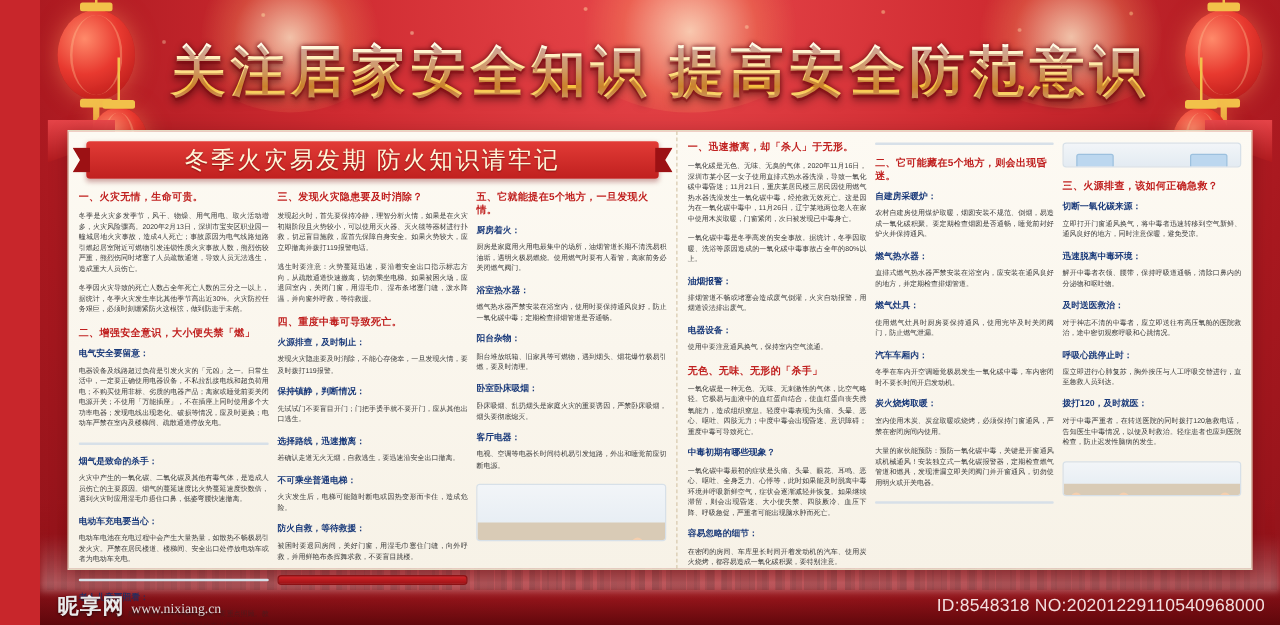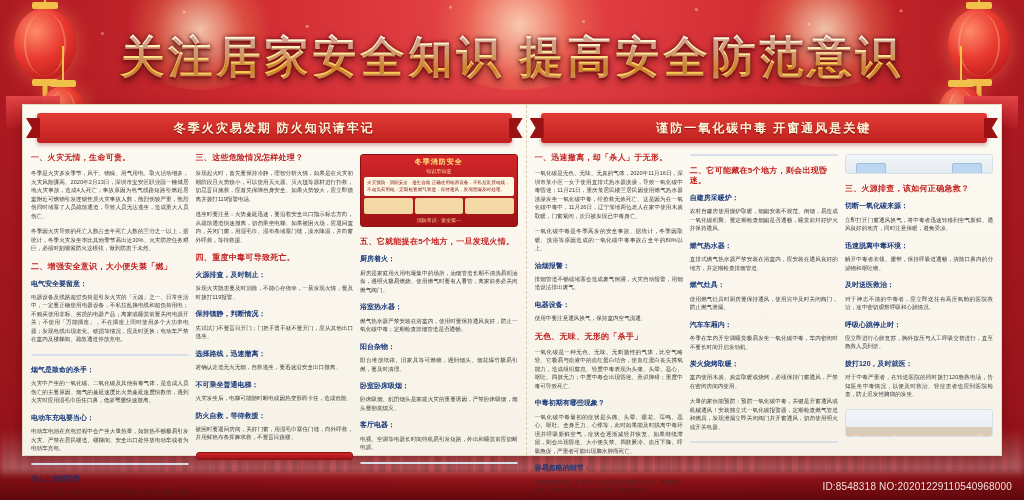--- a/index.html
+++ b/index.html
@@ -9,20 +9,21 @@
     font-family:"Liberation Sans", sans-serif;
     background:#c8262b;
     position:relative;
   }
   
   #poster {
     position:absolute; inset:0;
     background:
       radial-gradient(ellipse at 50% 0%, #e8474b 0%, #cf2b31 38%, #a8181f 75%, #8e1219 100%);
     overflow:hidden;
+    margin-left:32px;
   }
   .fireworks {
     position:absolute; top:0; left:0; right:0; height:120px;
     background:
       radial-gradient(circle at 18% 10%, rgba(255,220,150,.55) 0 1px, transparent 2px),
       radial-gradient(circle at 30% 22%, rgba(255,235,190,.5) 0 1px, transparent 2px),
       radial-gradient(circle at 44% 6%, rgba(255,230,170,.5) 0 1px, transparent 2px),
       radial-gradient(circle at 57% 18%, rgba(255,240,200,.45) 0 1px, transparent 2px),
       radial-gradient(circle at 68% 8%, rgba(255,225,160,.5) 0 1px, transparent 2px),
       radial-gradient(circle at 79% 20%, rgba(255,235,190,.45) 0 1px, transparent 2px),
@@ -119,21 +120,21 @@
     display:flex; align-items:center; justify-content:center;
     box-shadow:0 2px 4px rgba(120,10,14,.35);
   }
   .banner:before, .banner:after{
     content:""; position:absolute; top:5px; width:14px; height:20px;
     background:#9c1114;
   }
   .banner:before{ left:-11px; clip-path:polygon(0 0,100% 0,100% 100%,0 100%,6px 50%); }
   .banner:after{ right:-11px; clip-path:polygon(0 0,100% 0,calc(100% - 6px) 50%,100% 100%,0 100%); }
   .banner span{
-    color:#fff7d9; font-size:12px; font-weight:bold; letter-spacing:2px;
+    color:#fff7d9; font-size:19px; font-weight:normal; letter-spacing:2px;
     font-family:"Liberation Serif", serif;
     text-shadow:0 1px 1px rgba(90,5,8,.6);
   }
   .cols3{ display:flex; gap:7px; height:calc(100% - 46px); }
   .subcol{ flex:1; min-width:0; display:flex; flex-direction:column; gap:4px; }
 
   h3.sec{
     margin:2px 0 2px; font-size:8px; color:#c0201f; font-weight:bold;
     letter-spacing:.3px; line-height:1.25;
   }
@@ -183,21 +184,21 @@
   }
   .wm{
     position:absolute; left:14px; bottom:4px; z-index:9;
     color:#eaeaea; font-size:17px; font-weight:bold; letter-spacing:1px;
     font-family:"Liberation Serif", serif; text-shadow:0 1px 2px rgba(0,0,0,.6);
     display:flex; align-items:baseline; gap:5px;
   }
   .wm .site{ font-size:11px; font-weight:normal; opacity:.9; letter-spacing:0; }
   .idtag{
     position:absolute; right:12px; bottom:8px; z-index:9;
-    color:#f3dede; font-size:10px; letter-spacing:.2px;
+    color:#f3dede; font-size:14px; letter-spacing:.2px;
   }
   .ribbon-left, .ribbon-right{
     position:absolute; top:96px; width:54px; height:34px; z-index:4;
     background:linear-gradient(#e8464a,#b11a1e);
     clip-path:polygon(0 0,100% 0,100% 100%,50% 72%,0 100%);
     opacity:.95;
   }
   .ribbon-left{ left:6px; }
   .ribbon-right{ right:6px; }
 </style>
@@ -278,53 +279,41 @@
               <div class="head"></div>
             </div>
           </div>
 
           <h4 class="sub">老人儿童要照看：</h4>
           <p class="body">老年人、儿童、残疾人是火灾中的弱势群体，要重点照顾。教育儿童不玩火，将打火机、火柴等物品放在儿童拿不到的地方；为行动不便的老人提供必要的安全保障，有条件的家庭可安装独立式感烟火灾探测报警器。</p>
 
         </div>
 
         <div class="subcol">
-          <h3 class="sec">三、这些危险情况怎样处理？</h3>
+          <h3 class="sec">三、发现火灾隐患要及时消除？</h3>
           <p class="body">发现起火时，首先要保持冷静，理智分析火情，如果是在火灾初期阶段且火势较小，可以使用灭火器、灭火毯等器材进行扑救，切忌盲目施救，应首先保障自身安全。如果火势较大，应立即撤离并拨打119报警电话。</p>
           <p class="body">逃生时要注意：火势蔓延迅速，要沿着安全出口指示标志方向，从疏散通道快速撤离，切勿乘坐电梯。如果被困火场，应退回室内，关闭门窗，用湿毛巾、湿布条堵塞门缝，泼水降温，并向窗外呼救，等待救援。</p>
           <h3 class="sec">四、重度中毒可导致死亡。</h3>
           <h4 class="sub">火源排查，及时制止：</h4>
           <p class="body">发现火灾隐患要及时消除，不能心存侥幸，一旦发现火情，要及时拨打119报警。</p>
           <h4 class="sub">保持镇静，判断情况：</h4>
           <p class="body">先试试门不要盲目开门；门把手烫手就不要开门，应从其他出口逃生。</p>
           <h4 class="sub">选择路线，迅速撤离：</h4>
           <p class="body">若确认走道无火无烟，自救逃生，要迅速沿安全出口撤离。</p>
           <h4 class="sub">不可乘坐普通电梯：</h4>
           <p class="body">火灾发生后，电梯可能随时断电或因热变形而卡住，造成危险。</p>
           <h4 class="sub">防火自救，等待救援：</h4>
           <p class="body">被困时要退回房间，关好门窗，用湿毛巾塞住门缝，向外呼救，并用鲜艳布条挥舞求救，不要盲目跳楼。</p>
 
           <div class="mini-poster">
             <div class="mp-title"></div>
           </div>
         </div>
 
         <div class="subcol">
-          <div class="mini-poster">
-            <div class="mp-title">冬季消防安全</div>
-            <div class="mp-sub">知识早知道</div>
-            <div class="mp-body">火灾预防 · 消防安全 · 逃生自救
-正确使用电器设备，不私拉乱接电线，不超负荷用电；定期检查燃气管道，保持通风，发现泄漏及时处理。</div>
-            <div class="mp-row">
-              <div class="mp-chip"></div>
-              <div class="mp-chip"></div>
-              <div class="mp-chip"></div>
-            </div>
-            <div class="mp-sub" style="margin-top:3px;">消防常识 · 安全第一</div>
-          </div>
 
           <h3 class="sec">五、它就能提在5个地方，一旦发现火情。</h3>
           <h4 class="sub">厨房着火：</h4>
           <p class="body">厨房是家庭用火用电最集中的场所，油烟管道长期不清洗易积油垢，遇明火极易燃烧。使用燃气时要有人看管，离家前务必关闭燃气阀门。</p>
           <h4 class="sub">浴室热水器：</h4>
           <p class="body">燃气热水器严禁安装在浴室内，使用时要保持通风良好，防止一氧化碳中毒；定期检查排烟管道是否通畅。</p>
           <h4 class="sub">阳台杂物：</h4>
           <p class="body">阳台堆放纸箱、旧家具等可燃物，遇到烟头、烟花爆竹极易引燃，要及时清理。</p>
           <h4 class="sub">卧室卧床吸烟：</h4>
           <p class="body">卧床吸烟、乱扔烟头是家庭火灾的重要诱因，严禁卧床吸烟，烟头要彻底熄灭。</p>
@@ -338,23 +327,20 @@
             <div class="fig" style="right:22px;">
               <div class="head"></div>
             </div>
           </div>
         </div>
 
       </div>
     </div>
 
     <div class="col right">
-      <div class="banner">
-        <span>谨防一氧化碳中毒  开窗通风是关键</span>
-      </div>
 
       <div class="cols3">
 
         <div class="subcol">
           <h3 class="sec">一、迅速撤离，却「杀人」于无形。</h3>
           <p class="body">一氧化碳是无色、无味、无臭的气体，2020年11月16日，深圳市某小区一女子使用直排式热水器洗澡，导致一氧化碳中毒昏迷；11月21日，重庆某居民楼三居民因使用燃气热水器洗澡发生一氧化碳中毒，经抢救无效死亡。这是因为在一氧化碳中毒中，11月26日，辽宁某地两位老人在家中使用木炭取暖，门窗紧闭，次日被发现已中毒身亡。</p>
           <p class="body">一氧化碳中毒是冬季高发的安全事故。据统计，冬季因取暖、洗浴等原因造成的一氧化碳中毒事故占全年的80%以上。</p>
           <h4 class="sub">油烟报警：</h4>
           <p class="body">排烟管道不畅或堵塞会造成废气倒灌，火灾自动报警，用烟道设法排出废气。</p>
           <h4 class="sub">电器设备：</h4>
@@ -432,14 +418,18 @@
 
       </div>
     </div>
   </div>
 
   <div class="skyline"></div>
   <div class="skyline2"></div>
   <div class="mist"></div>
   <div class="footer"></div>
 
+  <div class="wm">
+    <span>昵享网</span>
+    <span class="site">www.nixiang.cn</span>
+  </div>
   <div class="idtag">ID:8548318 NO:20201229110540968000</div>
 </div>
 
 </body></html>

